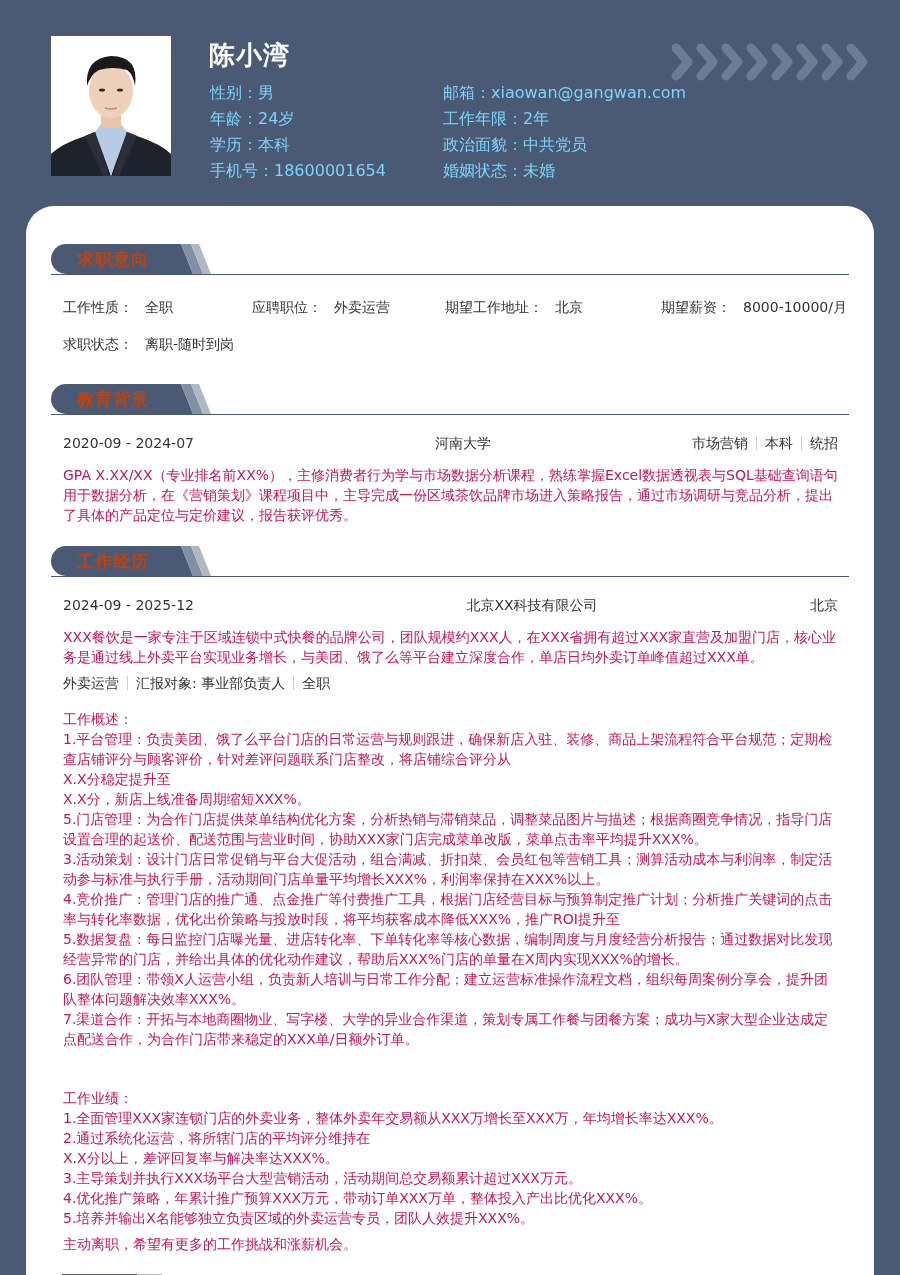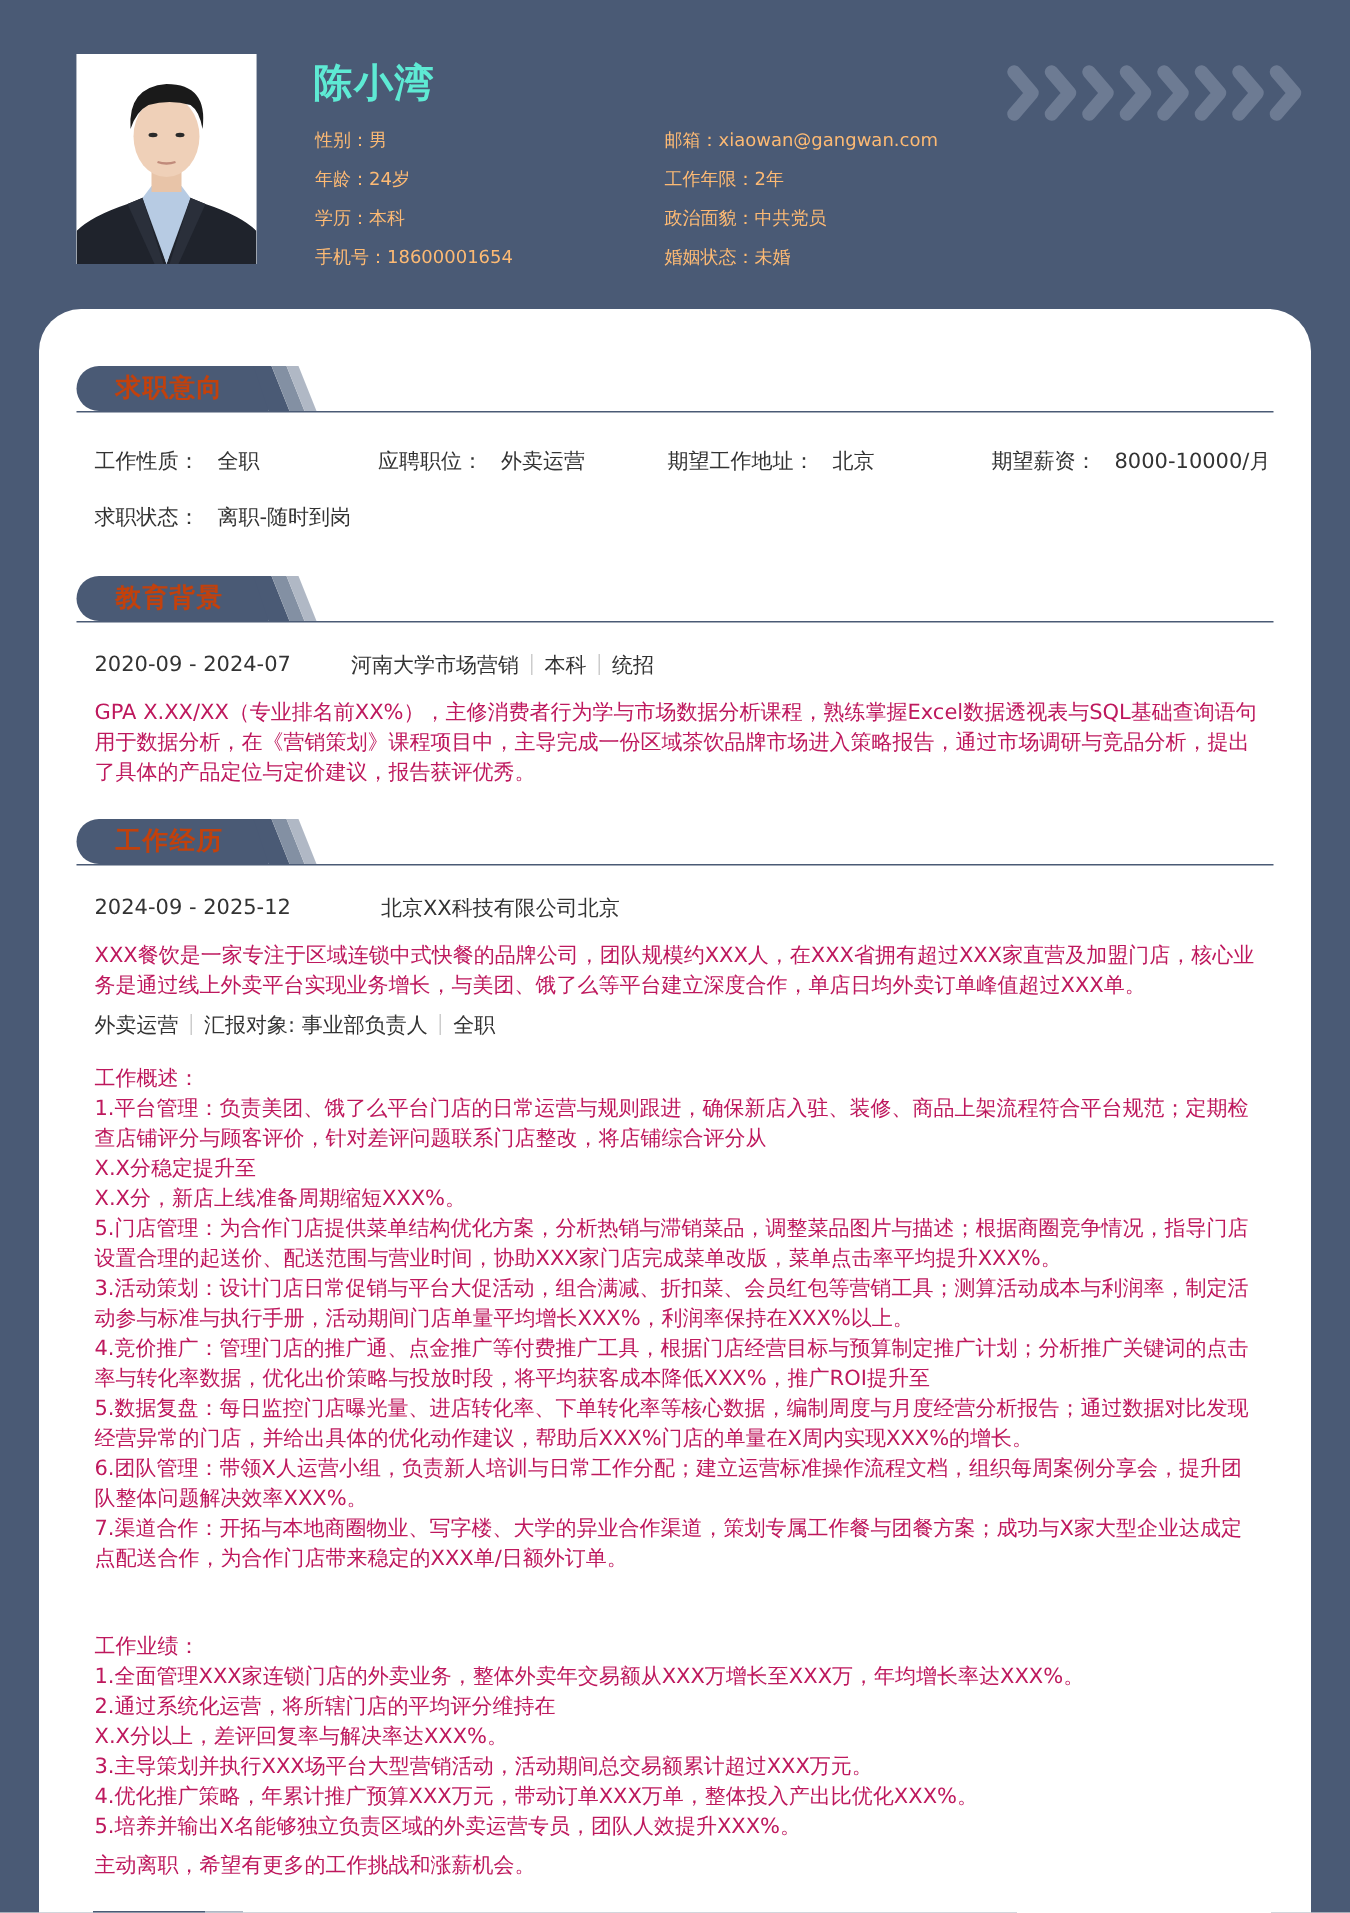--- a/index.html
+++ b/index.html
@@ -11,27 +11,27 @@
     position: relative;
   }
   .header { position: absolute; left: 0; top: 0; width: 900px; height: 210px; }
   .photo {
     position: absolute; left: 51px; top: 36px; width: 120px; height: 140px;
     background: #fff; overflow: hidden;
   }
   .photo svg { width: 120px; height: 140px; display: block; }
   .name {
     position: absolute; left: 209px; top: 38px;
-    font-size: 26px; font-weight: bold; color: #5eead4; letter-spacing: 1px;
+    font-size: 26px; font-weight: bold; color: #ffffff; letter-spacing: 1px;
   }
   .info-col { position: absolute; top: 80px; }
   .info-col.left { left: 210px; }
   .info-col.right { left: 443px; }
   .info-row {
-    font-size: 12px; color: #fdba74; height: 26px; line-height: 26px; white-space: nowrap;
+    font-size: 16px; color: #7dd3fc; height: 26px; line-height: 26px; white-space: nowrap;
   }
   .chevrons { position: absolute; left: 668px; top: 42px; width: 210px; height: 40px; }
 
   .card {
     position: absolute; left: 26px; top: 206px; width: 848px; height: 1100px;
     background: #fff; border-radius: 28px 28px 0 0;
   }
   .section-head { position: absolute; left: 25px; width: 798px; height: 30px; }
   .section-head .pill {
     position: absolute; left: 0; top: 0; height: 30px; width: 128px;
@@ -42,21 +42,21 @@
     font-size: 17px; font-weight: bold; color: #c2410c; letter-spacing: 1px;
   }
   .section-head svg.slant { position: absolute; left: 118px; top: 0; width: 50px; height: 30px; }
   .section-head .rule {
     position: absolute; left: 0; right: 0; bottom: -1px; height: 1.5px; background: #4a5a75;
   }
 
   .row { position: absolute; left: 37px; width: 775px; font-size: 14px; color: #333; white-space: nowrap; }
   .kv { position: absolute; font-size: 14px; color: #333; white-space: nowrap; }
   .kv .k { margin-right: 12px; }
-  .flex3 { display: flex; justify-content: flex-start; }
+  .flex3 { display: flex; justify-content: space-between; }
   .sep { display: inline-block; width: 1px; height: 14px; background: #ccc; margin: 0 8px; vertical-align: -2px; }
   .para { position: absolute; left: 37px; width: 775px; font-size: 14px; line-height: 20px; color: #be185d; }
   .para .line { display: block; white-space: nowrap; }
   .bottom-bar {
     position: absolute; left: 36px; top: 1068px; width: 100px; height: 4px;
     background: linear-gradient(to right, #4a5a75 0 75%, #b0b8c5 75% 100%);
   }
 </style>
 </head>
 <body>

